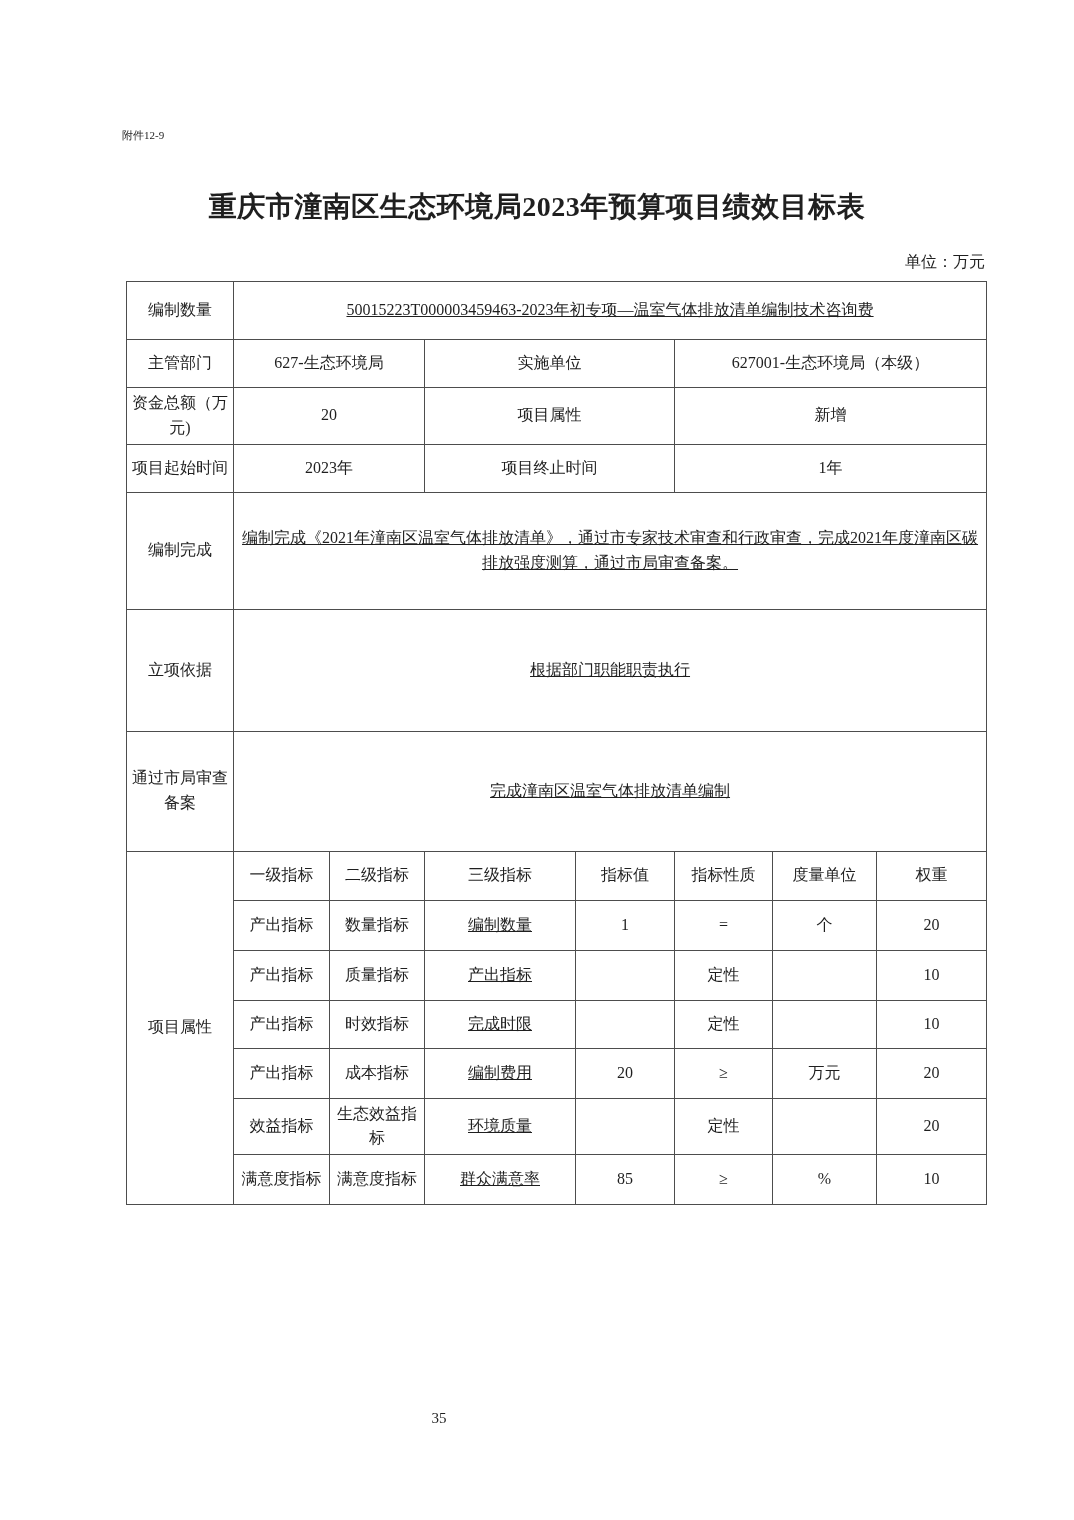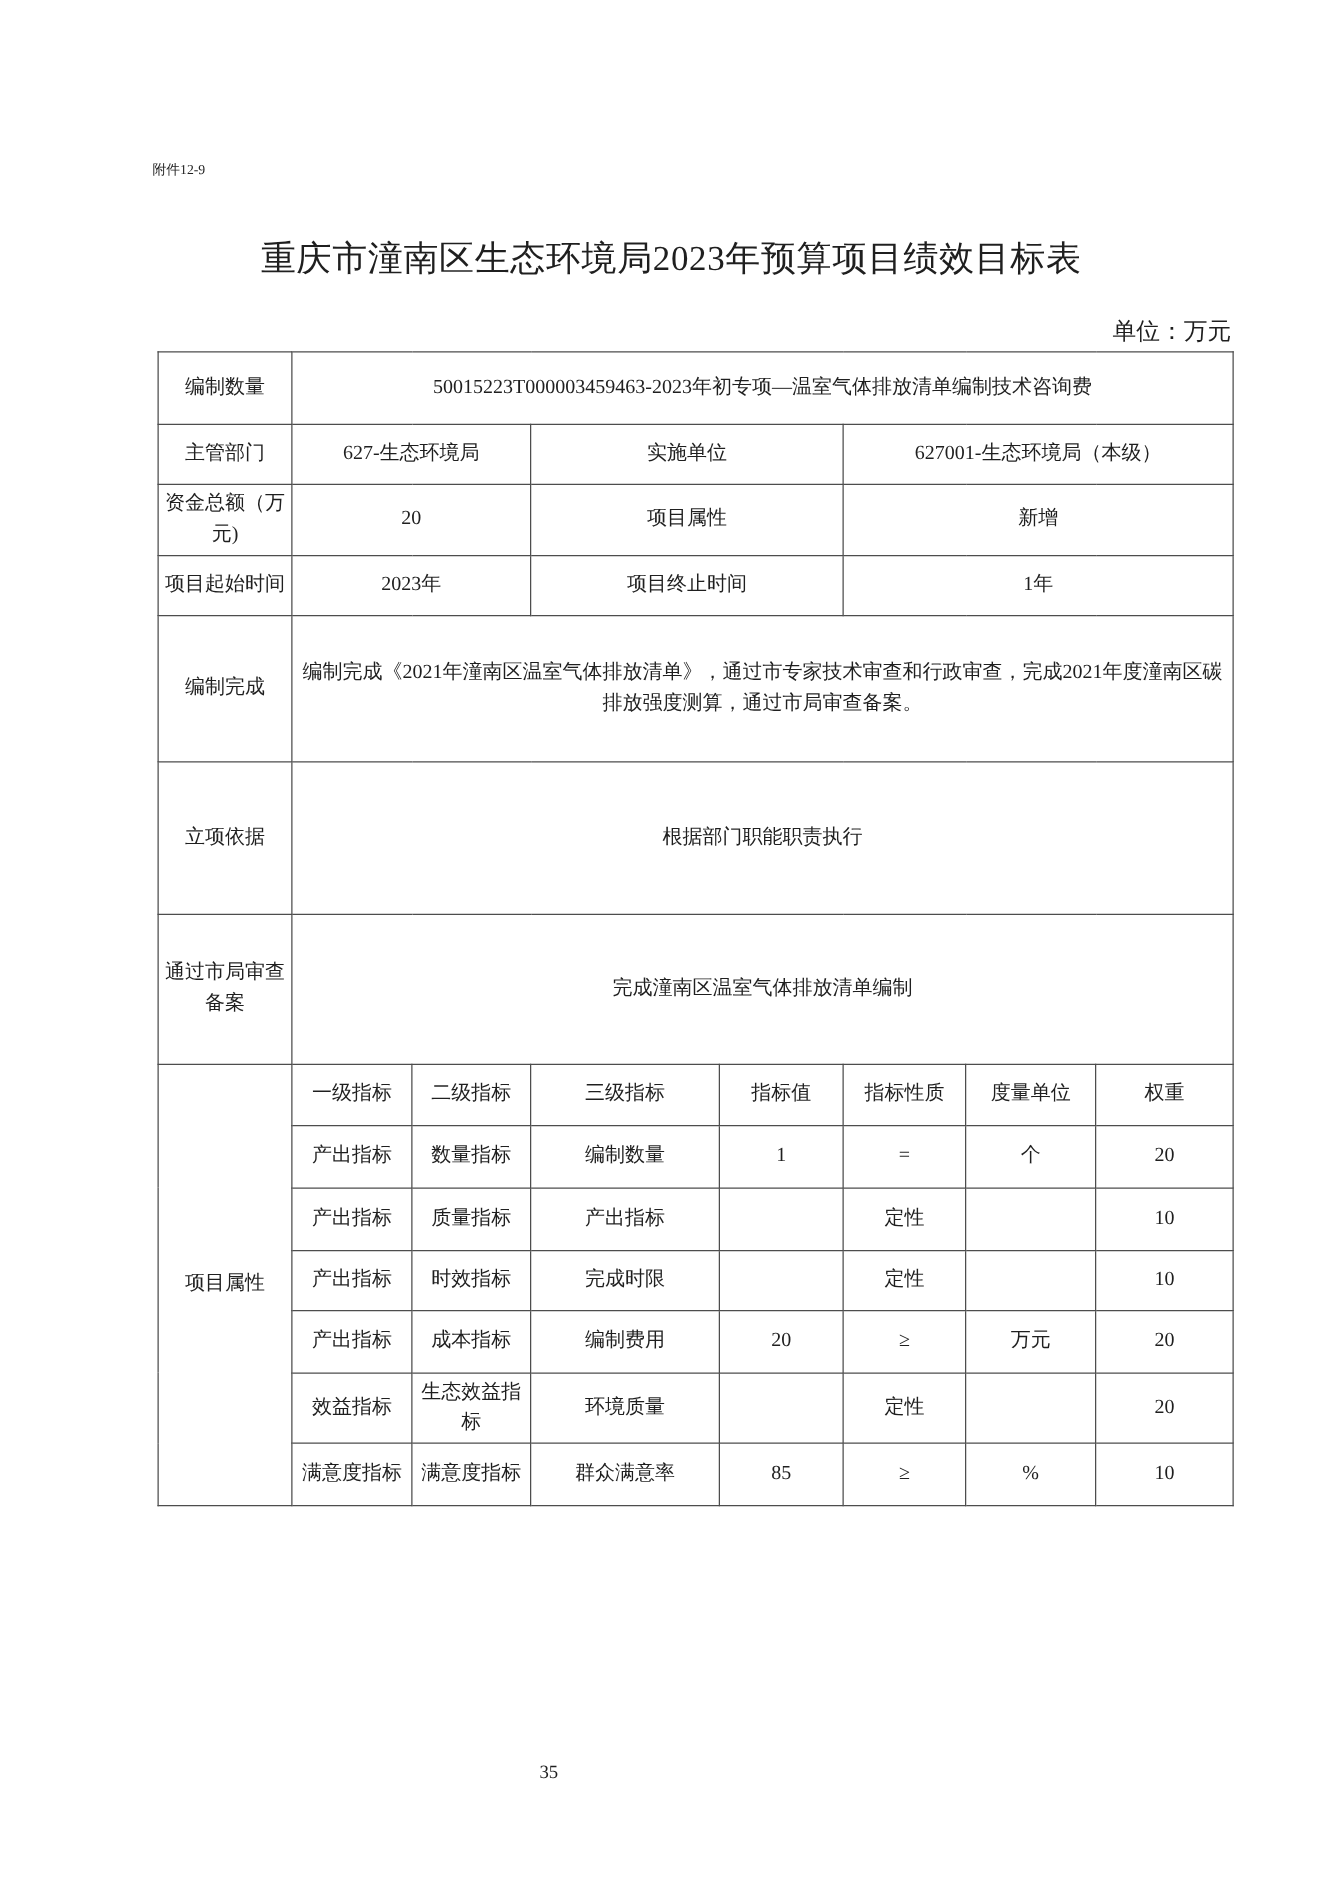--- a/index.html
+++ b/index.html
@@ -10,43 +10,43 @@
     font-family: "Liberation Serif", "DejaVu Serif", serif;
     color: #1f1f1f;
   }
   .attachment-label {
     position: absolute; left: 122px; top: 128px;
     font-size: 11px;
   }
   .doc-title {
     position: absolute; left: 0; top: 188px; width: 1074px;
     text-align: center;
-    font-size: 28px; font-weight: normal;
+    font-size: 28px; font-weight: bold;
     letter-spacing: 0.5px;
   }
   .unit-note {
     position: absolute; top: 252px; right: 89px;
-    font-size: 19px;
+    font-size: 16px;
   }
   table.main-table {
     position: absolute; left: 126px; top: 281px;
     width: 860px;
     border-collapse: collapse;
     table-layout: fixed;
     font-size: 16px;
   }
   table.main-table td {
     border: 1px solid #4d4d4d;
     vertical-align: middle;
     text-align: center;
     padding: 3px 4px;
     line-height: 1.55;
     word-break: break-all;
   }
-  td.cell-left { text-align: left; padding-left: 7px; padding-right: 10px; }
+  td.cell-left { text-align: left; padding-left: 7px; padding-right: 10px; text-decoration: underline; }
   .page-number {
     position: absolute; left: 0; top: 1410px; width: 878px;
     text-align: center; font-size: 15px;
   }
 </style>
 </head>
 <body>
 
 <div class="attachment-label">附件12-9</div>
 

